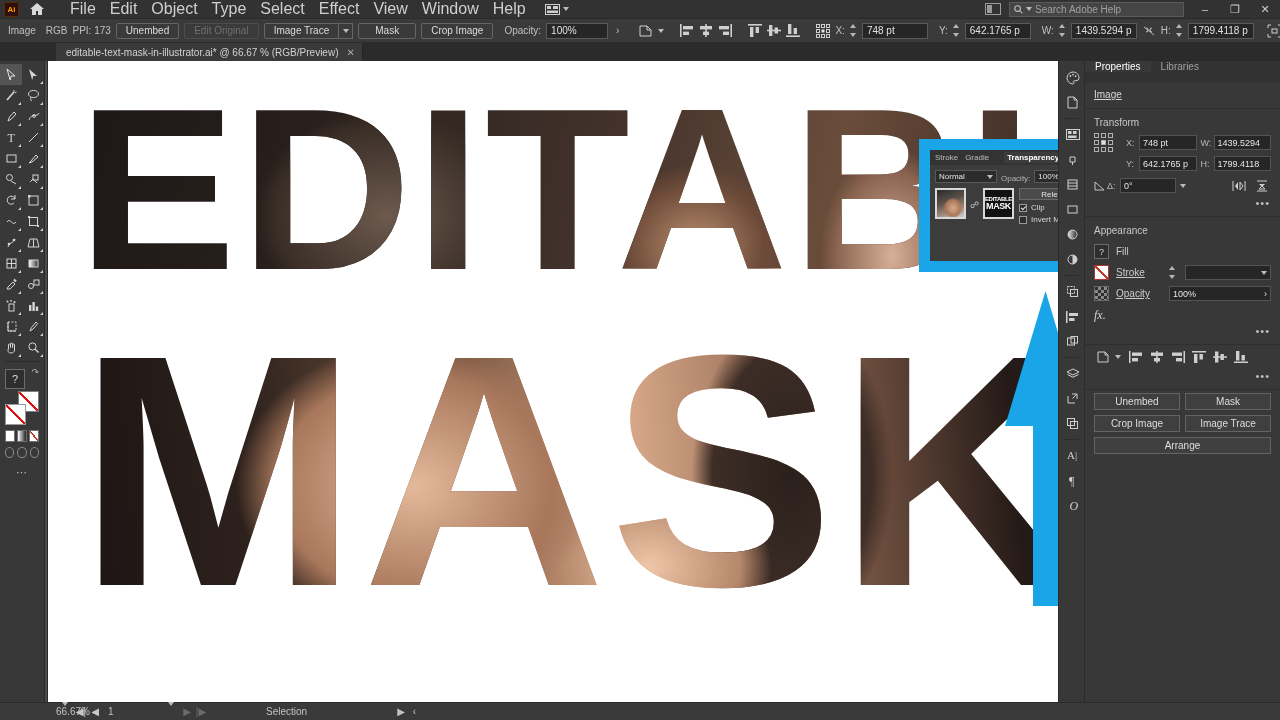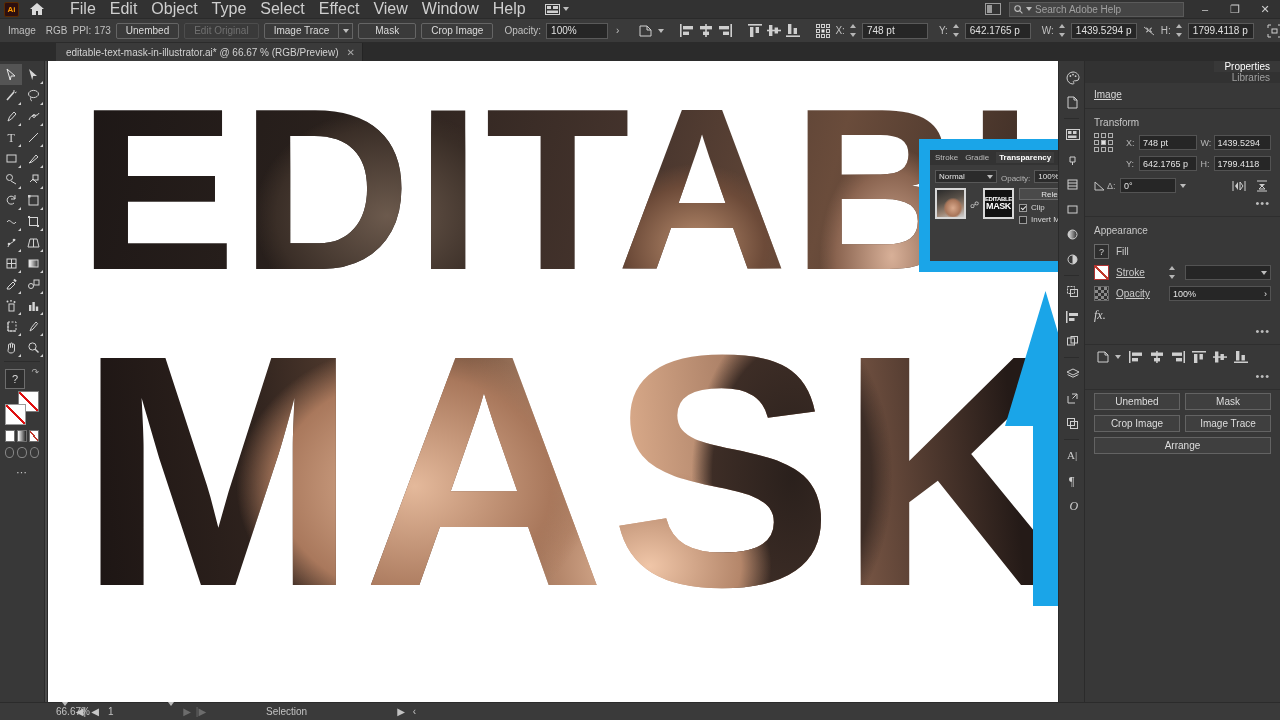--- a/index.html
+++ b/index.html
@@ -168,21 +168,21 @@
   }
   .arrow-wrap { position: absolute; }
   .tp-panel {
     position: absolute; background: #1aa5e8; padding: 11px;
   }
   .tp-inner { background: #3c3c3c; width: 100%; height: 100%; }
   .tp-head {
     display: flex; align-items: center; height: 15px; background: #333333;
     padding: 0 5px; gap: 7px; font-size: 8px; color: #bdbdbd;
   }
-  .tp-head .active-tab { color: #ffffff; font-weight: bold; background: #3c3c3c; padding: 1px 3px; }
+  .tp-head .active-tab { color: #ffffff; font-weight: bold; background: #3c3c3c; padding: 1px 3px; margin-left: 8px; }
   .tp-head .right { margin-left: auto; display: flex; gap: 5px; color: #bdbdbd; }
   .tp-row1 { display: flex; align-items: flex-end; gap: 4px; padding: 5px 5px 3px 5px; }
   .tp-select {
     background: #2b2b2b; border: 1px solid #585858; height: 13px; width: 62px;
     display: flex; align-items: center; padding: 0 3px; font-size: 8px; color: #e2e2e2;
     justify-content: space-between;
   }
   .tp-op-label { font-size: 8px; color: #b5b5b5; }
   .tp-op-field {
     background: #2b2b2b; border: 1px solid #585858; height: 13px; width: 44px;
@@ -225,21 +225,21 @@
   .rail-ico {
     width: 27px; height: 25px; display: flex; align-items: center; justify-content: center;
     color: #cfcfcf;
   }
   .rail-sep { height: 1px; background: #2c2c2c; margin: 3px 5px; }
 
   .props {
     position: absolute; right: 0; top: 61px; width: 195px; height: 659px;
     background: #383838;
   }
-  .props-tabs { display: flex; height: 22px; background: #323232; align-items: flex-end; flex-direction: column; }
+  .props-tabs { display: flex; height: 22px; background: #323232; align-items: flex-start; }
   .props-tab {
     padding: 0 10px; display: flex; align-items: center; font-size: 10px; color: #a0a0a0;
   }
   .props-tab.active { background: #383838; color: #ffffff; }
   .props-tabs .spacer { flex: 1; }
   .props-body { padding: 0; }
   .sect-title { font-size: 10px; color: #c7c7c7; padding: 8px 9px 5px; }
   .sect-sub { font-size: 10px; color: #d8d8d8; padding: 6px 9px 8px; border-bottom: 1px solid #2e2e2e; text-decoration: underline; }
   .sect { border-bottom: 1px solid #2e2e2e; padding-bottom: 7px; }
   .xf-grid { display: grid; grid-template-columns: 28px 1fr 1fr; gap: 4px; padding: 0 9px; align-items: center; }

